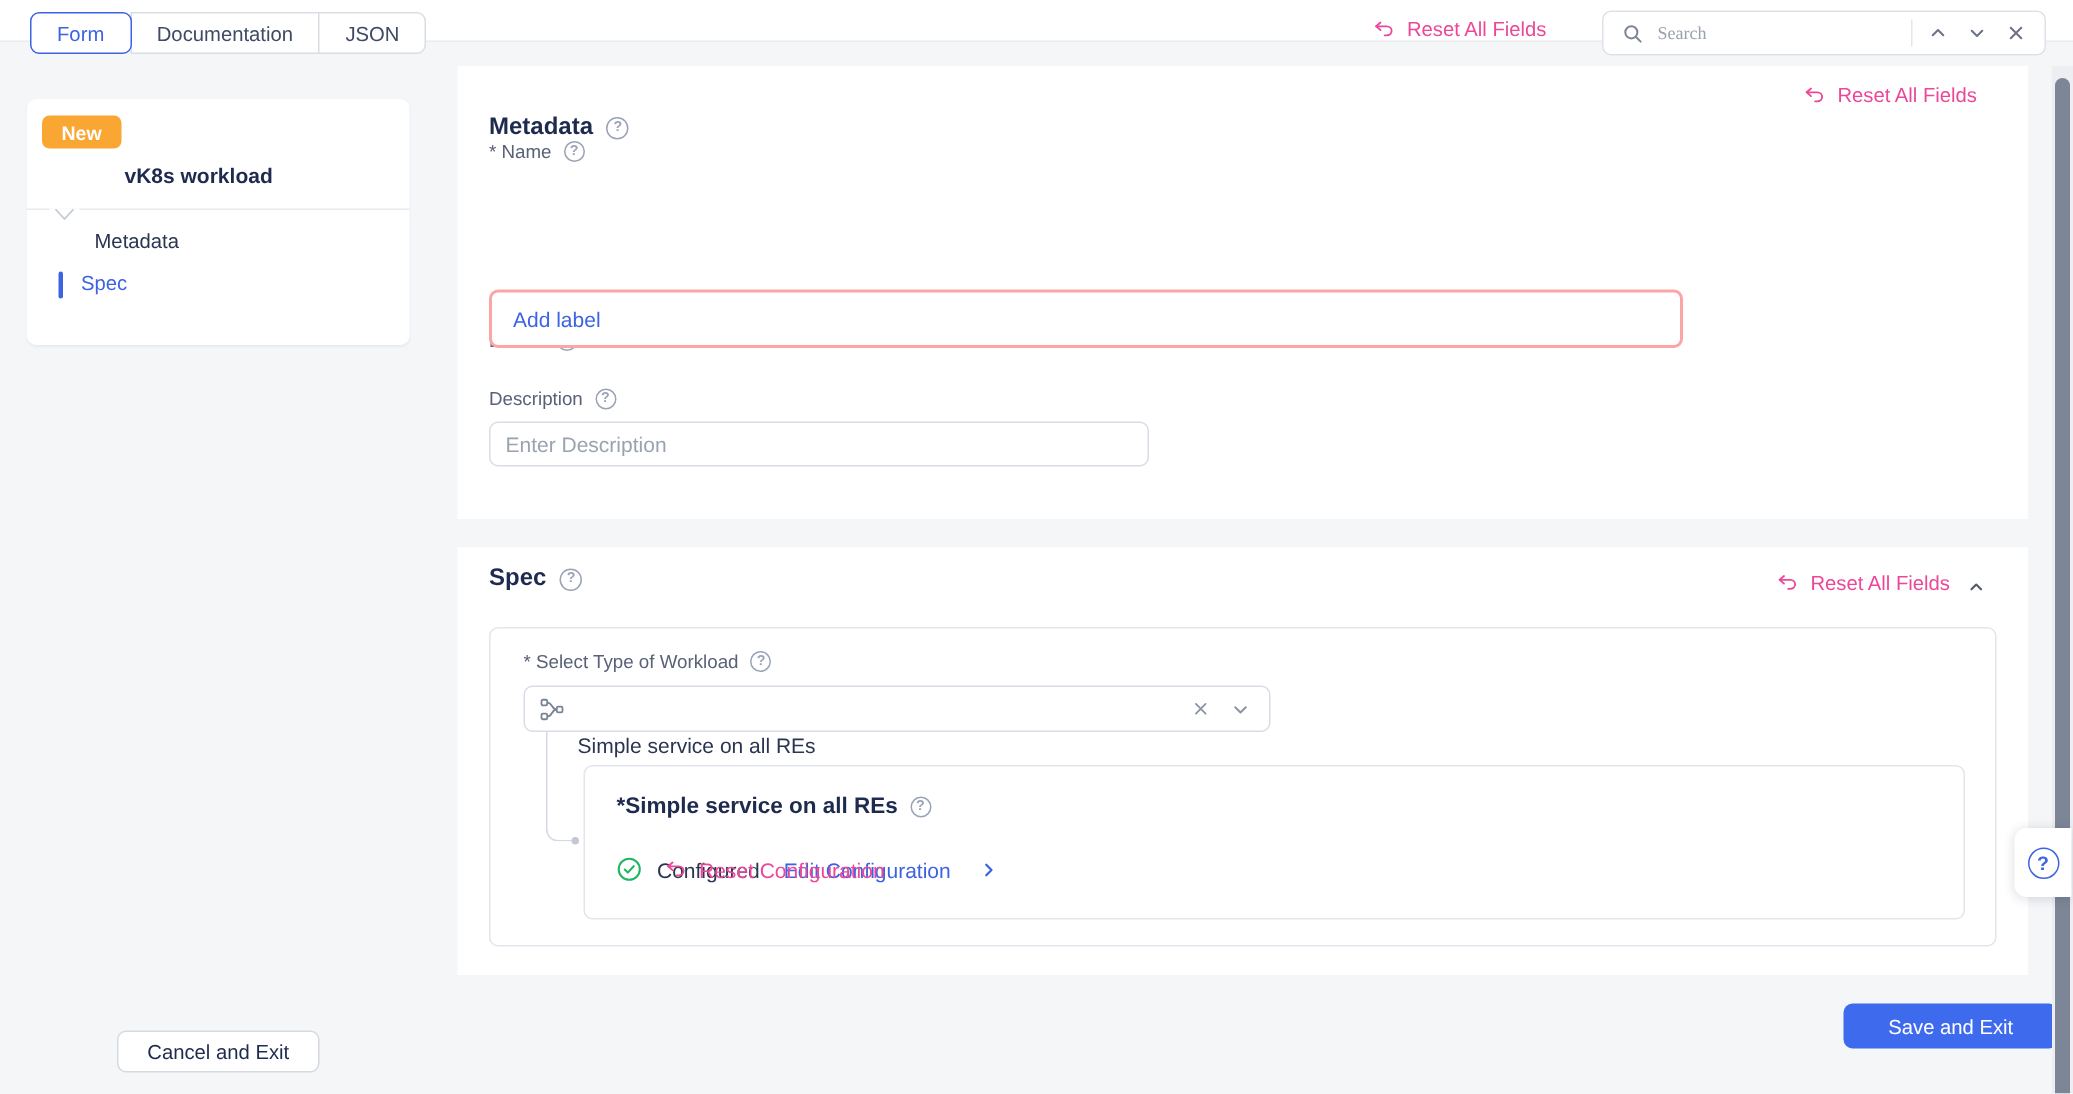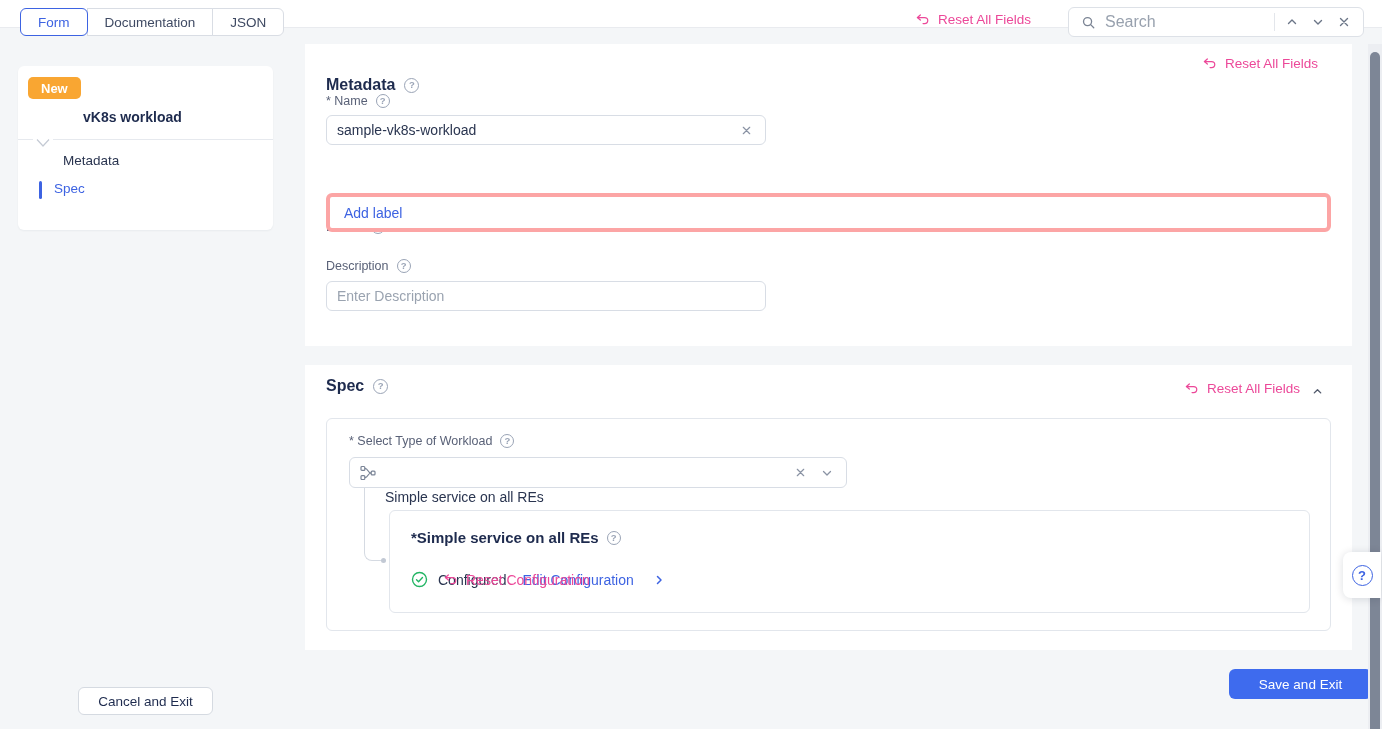--- a/index.html
+++ b/index.html
@@ -12,21 +12,21 @@
   .tabgroup { position:absolute; left:20px; top:8px; display:flex; }
   .tab { height:28px; padding:0 17px; background:#fff; border:1px solid #d9dde4; color:#3f4a63;
          font-size:13.5px; display:flex; align-items:center; margin-left:-1px; cursor:pointer; white-space:nowrap; }
   .tab:first-child { margin-left:0; border-radius:6px 0 0 6px; }
   .tab:last-child { border-radius:0 6px 6px 0; }
   .tab.active { border:1px solid #3d63e2; color:#3d63e2; border-radius:6px; z-index:2; }
   .reset-link { display:flex; align-items:center; gap:8px; color:#ec4899; font-size:13.5px; cursor:pointer; white-space:nowrap; }
   .topbar .reset-link { position:absolute; right:351px; top:12px; }
   .searchbox { position:absolute; left:1068px; top:7px; width:296px; height:30px; border:1px solid #dde1e7; border-radius:6px;
                background:#fff; display:flex; align-items:center; padding:0 10px; gap:8px; }
-  .searchbox input { border:none; outline:none; flex:1; font-size:16px; color:#1d4ed8; font-family:Liberation Sans, sans-serif; min-width:0; background:transparent; }
+  .searchbox input { border:none; outline:none; flex:1; font-size:12px; color:#1d4ed8; font-family:Liberation Serif, serif; min-width:0; background:transparent; }
   .searchbox input::placeholder { color:#98a1ae; }
   .s-sep { width:1px; height:18px; background:#e3e6eb; }
   .iconbtn { display:flex; align-items:center; justify-content:center; width:18px; height:18px; color:#6b7587; cursor:pointer; flex:none; }
 
   
   .sidecard { position:absolute; left:18px; top:66px; width:255px; height:164px; background:#fff; border-radius:6px;
               box-shadow:0 1px 2px rgba(20,30,60,.05); }
   .badge-new { position:absolute; left:10px; top:11px; height:22px; padding:0 13px; background:#f9a632; border-radius:5px;
                color:#fff; font-size:13px; font-weight:700; display:flex; align-items:center; }
   .side-title { position:absolute; left:17px; top:43px; font-size:14px; font-weight:700; color:#1e2b4e;margin-left:48px; }
@@ -44,21 +44,21 @@
   .section-title { position:absolute; left:21px; display:flex; align-items:center; gap:9px;
                    font-size:16px; font-weight:700; color:#1e2b4e; }
   .panel .reset-link { position:absolute; }
   .flabel { position:absolute; display:flex; align-items:center; gap:8px; font-size:12.5px; color:#596177; }
   .q-icon { display:inline-flex; width:14px; height:14px; border:1px solid #9aa4b6; border-radius:50%;
             color:#9aa4b6; font-size:9.5px; font-weight:600; align-items:center; justify-content:center; line-height:1; flex:none; }
   .inputwrap { position:absolute; height:30px; border:1px solid #d8dde5; border-radius:6px; background:#fff;
                display:flex; align-items:center; padding:0 10px; gap:8px; }
   .inputwrap input { border:none; outline:none; flex:1; font-size:14px; color:#2a3550; font-family:inherit; min-width:0; background:transparent; }
   .inputwrap input::placeholder { color:#9aa3b0; }
-  .labelsbox { position:absolute; left:21px; top:149px; width:1005px; height:39px; border:4px solid #fca5a5; border-radius:6px;
+  .labelsbox { position:absolute; left:21px; top:149px; width:796px; height:39px; border:2px solid #fca5a5; border-radius:6px;
                background:#fff; display:flex; align-items:center; padding:0 14px; }
   .bluelink { color:#3d63e2; font-size:14px; cursor:pointer; text-decoration:none; }
 
   
   .specbox { position:absolute; left:21px; top:53px; width:1005px; height:213px; border:1px solid #e2e6ec; border-radius:6px; background:#fff; }
   .selectwrap { position:absolute; left:22px; top:38px; width:498px; height:31px; border:1px solid #d8dde5; border-radius:6px;
                 display:flex; align-items:center; padding:0 10px; gap:9px; background:#fff; cursor:pointer; }
   .selectwrap .sel-text { flex:1; font-size:14px; color:#2a3550;margin-top:48px; }
   .connector { position:absolute; left:37px; top:69px; width:19px; height:73px;
                border-left:1px solid #d5dae2; border-bottom:1px solid #d5dae2; border-bottom-left-radius:8px; }
@@ -162,28 +162,20 @@
           <path d="M5.7 3.2 L2.6 5.9 L5.7 8.6"></path>
           <path d="M2.6 5.9 H10.2 C12.1 5.9 13.6 7.3 13.6 9.1 C13.6 10.9 12.1 12.3 10.2 12.3 H8.6"></path>
         </svg>
       </span>
       <span>Reset All Fields</span>
     </div>
 
     <div class="flabel" style="left:21px; top:50px;">
       <span>* Name</span>
       <span class="q-icon">?</span>
-    </div>
-    <div class="inputwrap" style="left:21px; top:71px; width:440px;">
-      <input value="sample-vk8s-workload" style="">
-      <span class="iconbtn" style="color:#8a93a4;">
-        <svg width="11" height="11" viewBox="0 0 12 12" fill="none" stroke="currentColor" stroke-width="1.3" stroke-linecap="round">
-            <path d="M2.5 2.5 L9.5 9.5 M9.5 2.5 L2.5 9.5"></path>
-          </svg>
-      </span>
     </div>
 
     <div class="flabel" style="left:21px; top:128px;margin-top:48px;">
       <span>Labels</span>
       <span class="q-icon">?</span>
     </div>
     <div class="labelsbox">
       <a class="bluelink">Add label</a>
     </div>
 

